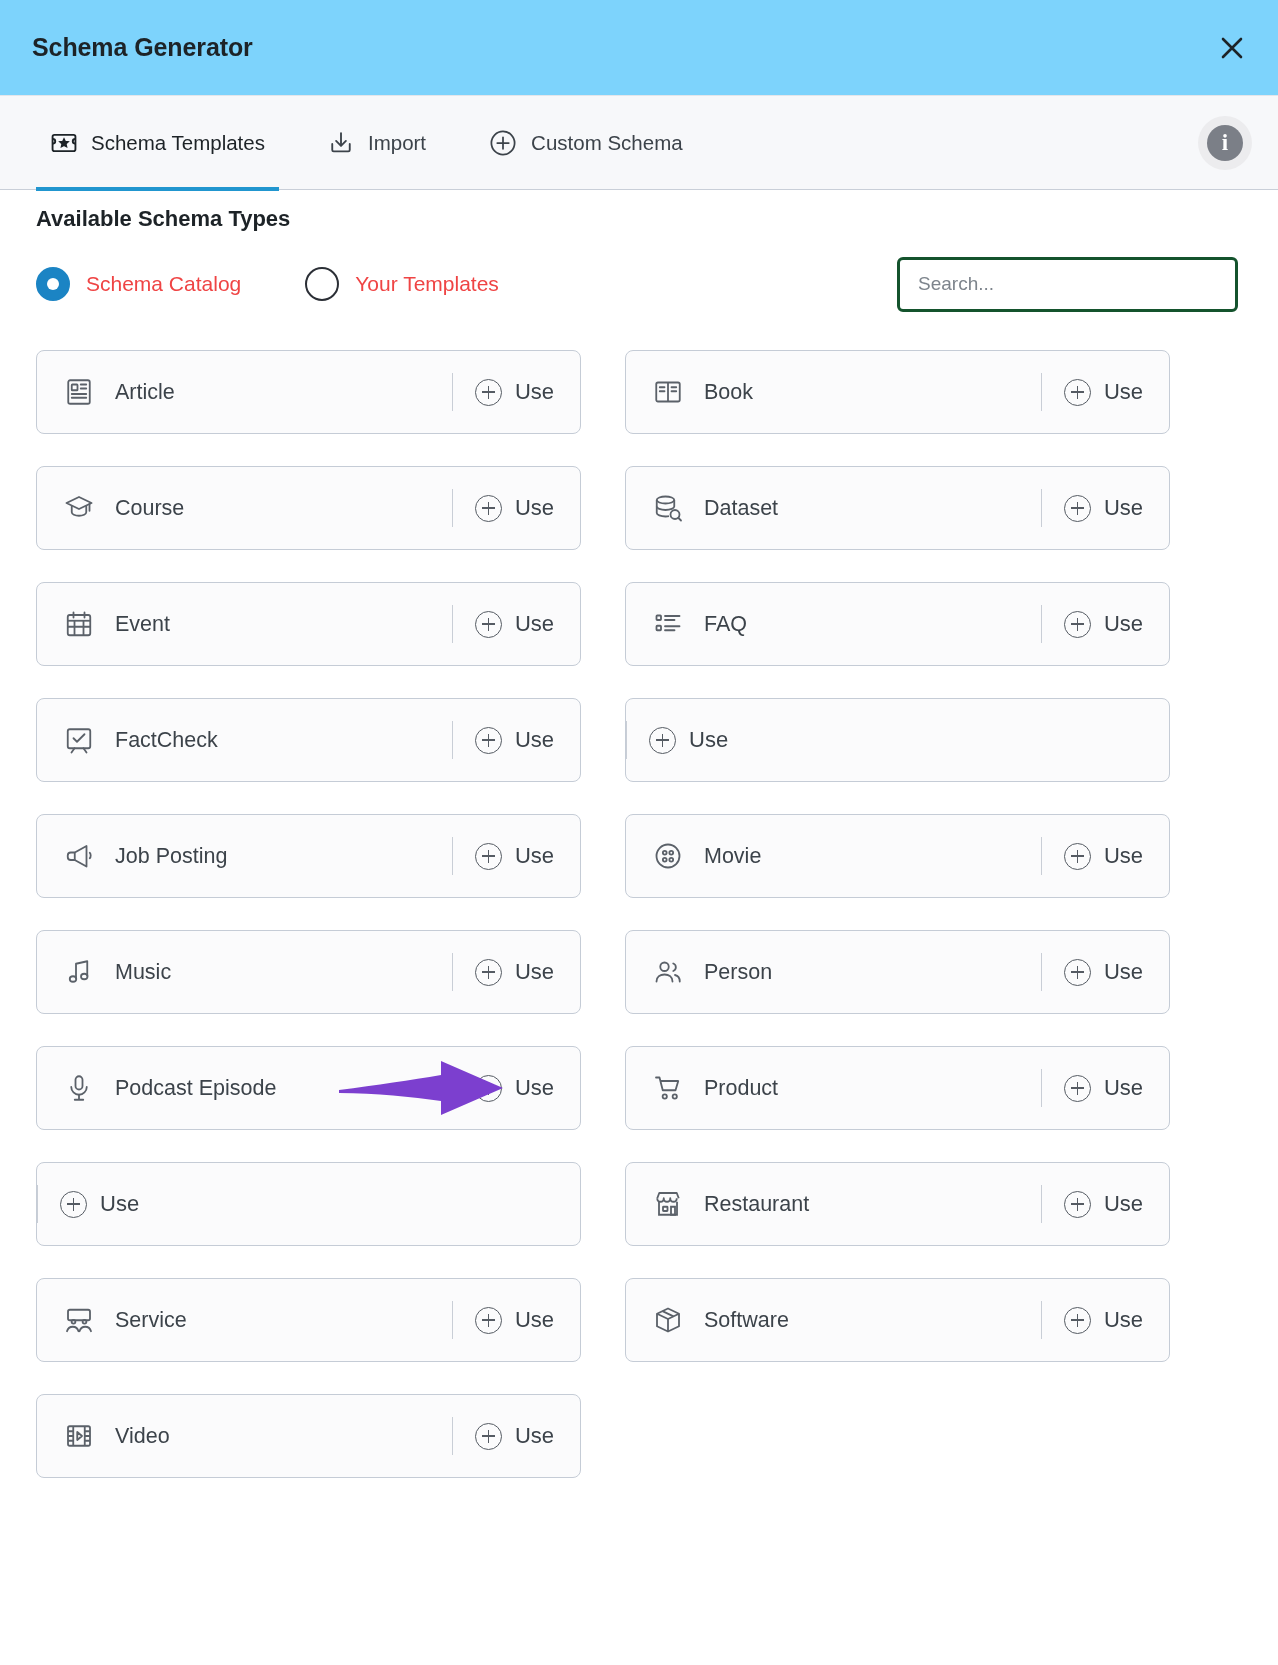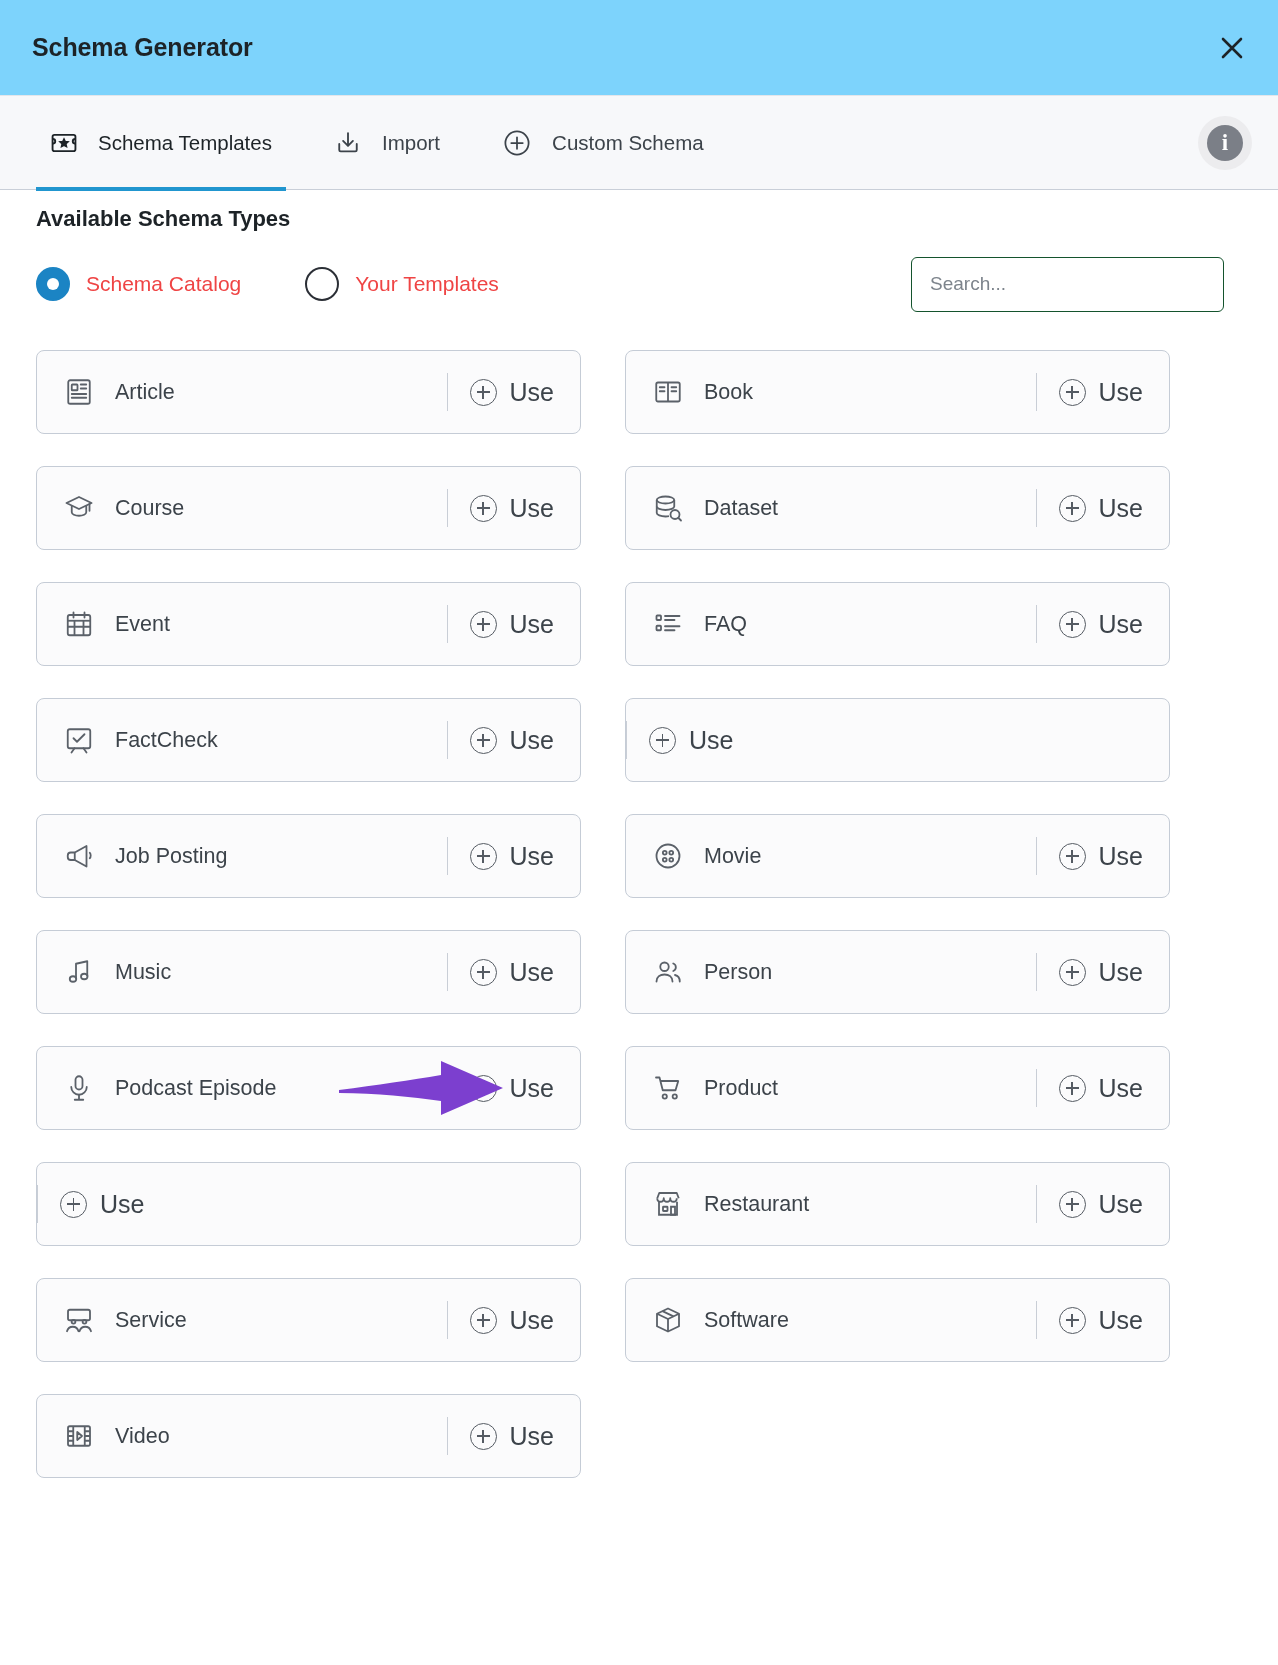--- a/index.html
+++ b/index.html
@@ -47,21 +47,21 @@
     height: 94px;
     background: #f7f8fa;
     border-bottom: 1px solid #c9cfd8;
     display: flex;
     align-items: center;
     padding-left: 36px;
   }
   .tab {
     display: flex;
     align-items: center;
-    gap: 20px;
+    gap: 13px;
     height: 94px;
     padding: 0 14px;
     cursor: pointer;
     color: #3c434a;
     font-size: 20.5px;
     position: relative;
     user-select: none;
   }
   .tab .tab-label { white-space: nowrap; }
   .tab.active { color: #1d2327; }
@@ -139,24 +139,24 @@
   .radio-dot.checked::after {
     content: "";
     width: 12px; height: 12px;
     border-radius: 50%;
     background: #ffffff;
   }
   .radio-label { font-size: 21px; color: #ef4444; }
 
   .search-box {
     position: absolute;
-    right: 18px;
-    width: 313px;
+    right: 4px;
+    width: 341px;
     height: 55px;
-    border: 1px solid #14532d;
+    border: 3px solid #14532d;
     border-radius: 6px;
     background: #ffffff;
     font-size: 19px;
     color: #3c434a;
     padding: 0 18px;
     font-family: "Liberation Sans", sans-serif;
     outline: none;
   }
   .search-box::placeholder { color: #7d848c; }
 
@@ -224,21 +224,21 @@
     flex: none;
     position: relative;
   }
   .use-plus::before, .use-plus::after {
     content: "";
     position: absolute;
     background: #555b63;
   }
   .use-plus::before { width: 13px; height: 1.7px; }
   .use-plus::after { width: 1.7px; height: 13px; }
-  .use-label { font-size: 25px; }
+  .use-label { font-size: 22px; }
 
   
   .annot-arrow {
     position: absolute;
     left: 300px;
     top: 50%;
     transform: translateY(-50%);
     width: 168px;
     height: 62px;
     pointer-events: none;

